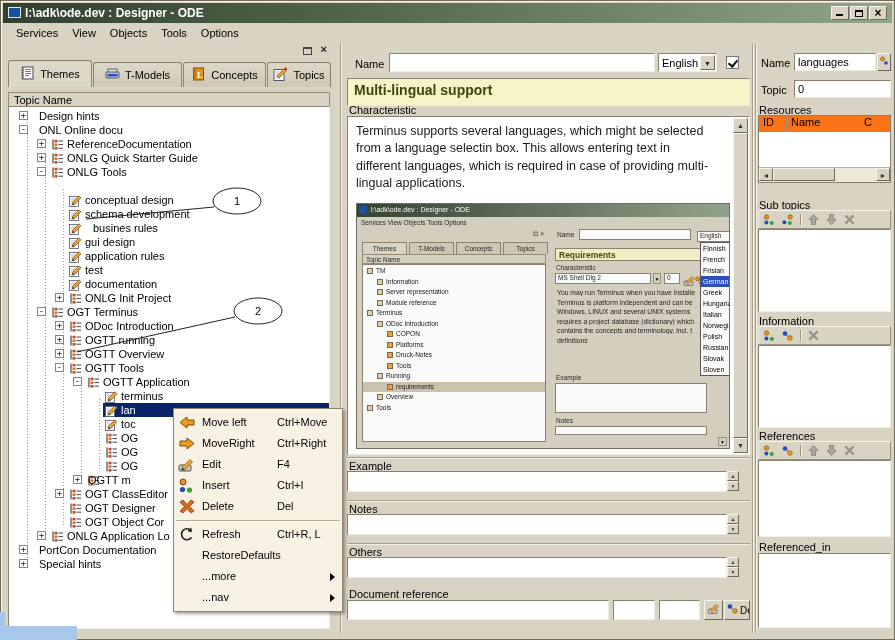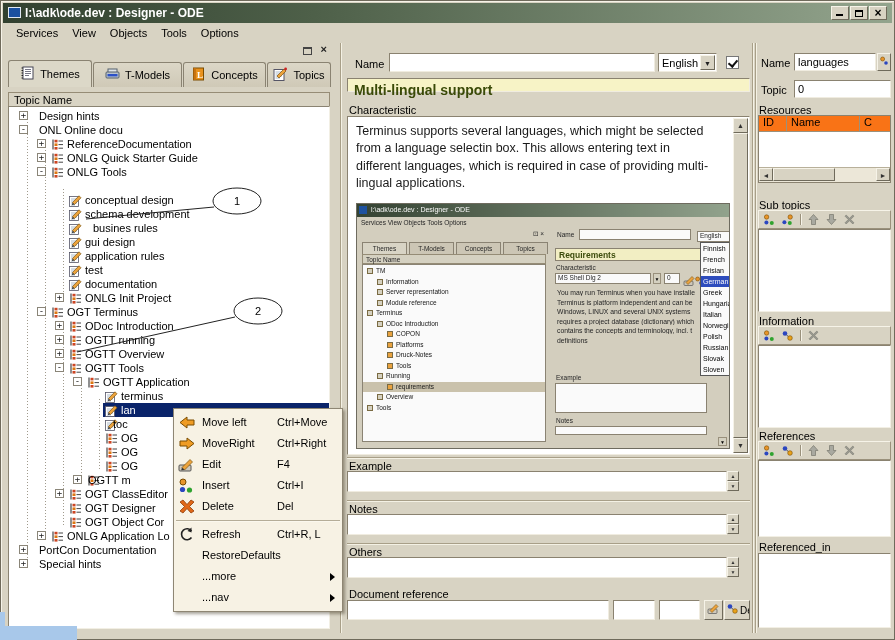--- a/index.html
+++ b/index.html
@@ -340,21 +340,21 @@
           </svg></span>
         <span class="ttext" style="left:112px;color:#fff">lan</span>
       </div>
       <div class="trow" style="top:310px">
         <span class="ticon" style="left:96px"><svg width="13" height="13" viewBox="0 0 13 13">
             <rect x="0.5" y="2.5" width="9" height="10" fill="#fff" stroke="#556" stroke-width="0.8"></rect>
             <path d="M2 5 H8 M2 7 H8 M2 9 H8 M2 11 H6" stroke="#9ab" stroke-width="0.8" fill="none"></path>
             <path d="M3.5 8.5 L10 1.8 L12 3.8 L5.5 10.5 Z" fill="#eda33c" stroke="#7a5510" stroke-width="0.7"></path>
             <path d="M3.5 8.5 L2.8 11.2 L5.5 10.5 Z" fill="#444"></path>
           </svg></span>
-        <span class="ttext" style="left:104px;color:#000">toc</span>
+        <span class="ttext" style="left:112px;color:#000">toc</span>
       </div>
       <div class="trow" style="top:324px">
         <span class="ticon" style="left:96px"><svg width="13" height="13" viewBox="0 0 13 13">
             <path d="M2 1.5 V11.5" stroke="#222" stroke-width="1" fill="none"></path>
             <rect x="3.5" y="1.8" width="3" height="2.6" fill="#cc4422"></rect>
             <rect x="3.5" y="5.4" width="3" height="2.6" fill="#dd7711"></rect>
             <rect x="3.5" y="9" width="3" height="2.6" fill="#cc4422"></rect>
             <path d="M7.5 3 H12 M7.5 6.6 H12 M7.5 10.2 H12" stroke="#444" stroke-width="1" fill="none"></path>
           </svg></span>
         <span class="ttext" style="left:112px;color:#000">OG</span>
@@ -457,21 +457,21 @@
 <div class="abs vgroove" style="left:755px;top:43px;height:590px"></div>
 
 <div class="abs lbl" style="left:355px;top:58px">Name</div>
 <input class="abs field" style="left: 389px; top: 53px; width: 266px; height: 19px; font-size: 11px; padding: 0px 3px;" value="">
 <div class="abs field" style="left:658px;top:53px;width:59px;height:19px">
   <span class="lbl" style="position:absolute;left:3px;top:3px">English</span>
   <span class="cbtn raised">▼</span>
 </div>
 <div class="abs chk" style="left:726px;top:56px;width:13px;height:13px"></div>
 
-<div class="abs" id="headline" style="left:347px;top:78px;width:403px;height:14px">Multi-lingual support</div>
+<div class="abs" id="headline" style="left:347px;top:78px;width:403px;height:28px">Multi-lingual support</div>
 
 <div class="abs lbl" style="left:349px;top:104px">Characteristic</div>
 <div class="abs field" style="left:347px;top:116px;width:403px;height:339px">
   <div style="position:absolute;left:8px;top:6px;width:362px;font-size:12.5px;line-height:17.4px;color:#1a1a1a">Terminus supports several languages, which might be selected from a language selectin box. This allows entering text in different languages, which is required in case of providing multi-lingual applications.</div>
   <div class="sb">
     <div class="sbtn raised" style="top:0">▲</div>
     <div class="raised" style="position:absolute;left:0;top:15px;bottom:15px;width:15px"></div>
     <div class="sbtn raised" style="bottom:0">▼</div>
   </div>
 </div>

